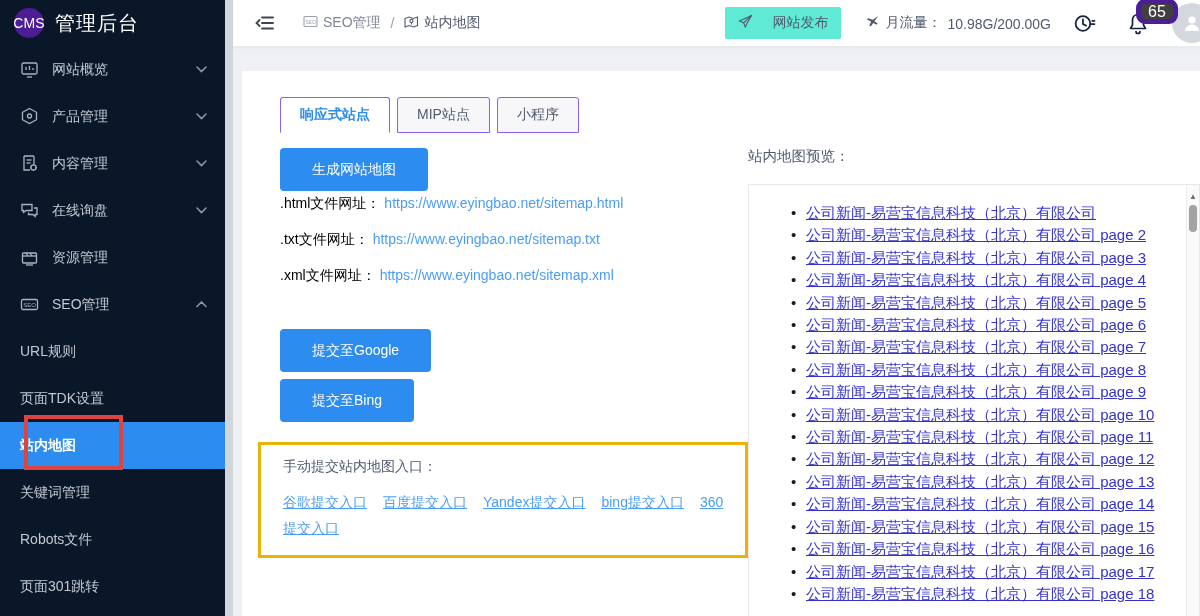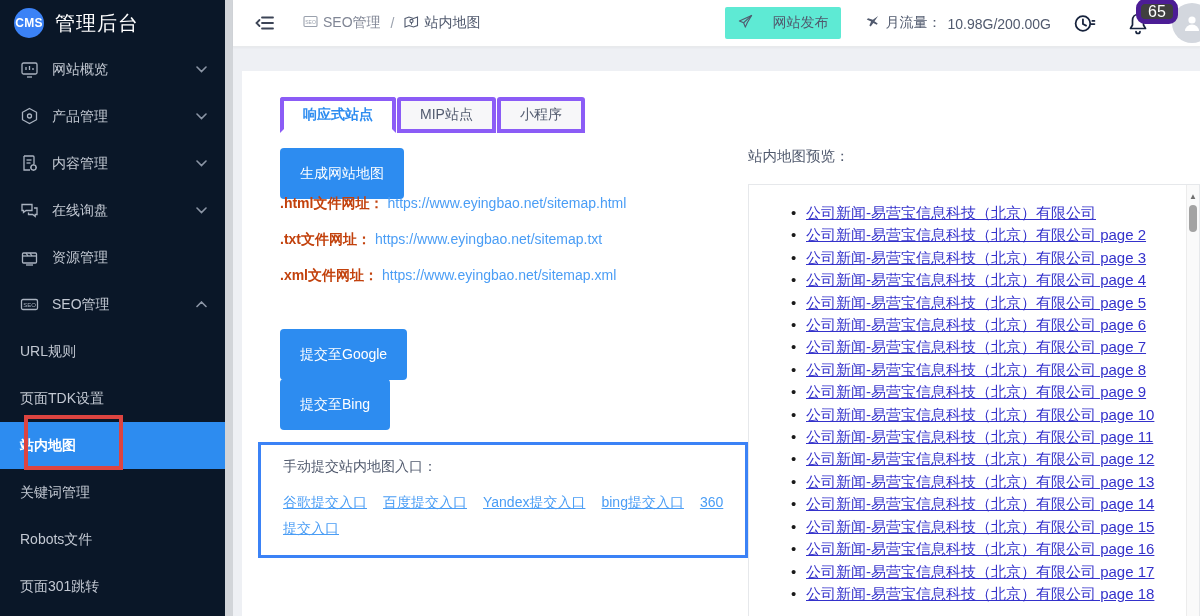--- a/index.html
+++ b/index.html
@@ -3,21 +3,21 @@
 <meta charset="utf-8">
 <style>
   * { margin:0; padding:0; box-sizing:border-box; }
   html,body { width:1200px; height:616px; overflow:hidden; }
   body { font-family:"Liberation Sans", sans-serif; background:#eef0f4; position:relative; }
   a { cursor:pointer; }
 
   
   .sidebar { position:absolute; left:0; top:0; width:225px; height:616px; background:#0a1728; color:#c3c9d3; z-index:2; }
   .logo-row { height:46px; display:flex; align-items:center; padding:0 14px; gap:11px; }
-  .logo-circle { width:30px; height:30px; border-radius:50%; background:#3b82f6; color:#fff; font-size:12px; font-weight:bold; display:flex; align-items:center; justify-content:center; letter-spacing:.2px; }
+  .logo-circle { width:30px; height:30px; border-radius:50%; background:#4c1d95; color:#fff; font-size:14px; font-weight:normal; display:flex; align-items:center; justify-content:center; letter-spacing:.2px; }
   .app-title { color:#ffffff; font-size:20px; letter-spacing:1px; }
   .menu-item { height:47px; display:flex; align-items:center; padding:0 18px 0 20px; font-size:14px; cursor:pointer; }
   .menu-item .mi-icon { width:19px; height:19px; display:flex; align-items:center; justify-content:center; color:#aab3c0; }
   .menu-item .mi-label { margin-left:13px; }
   .menu-item .mi-chevron { margin-left:auto; color:#8b95a5; display:flex; }
   .sub-item { height:47px; display:flex; align-items:center; padding-left:20px; font-size:14px; cursor:pointer; color:#c3c9d3; }
   .sub-item.active { background:#2d8cf0; color:#fff; font-weight:bold; }
   .sidebar-scroll-strip { position:absolute; left:225px; top:0; width:8px; height:616px; background:#d2d5d9; z-index:3; }
 
   
@@ -35,34 +35,34 @@
   .traffic { display:flex; align-items:flex-end; gap:6px; margin-left:24px; color:#515a6e; font-size:14px; white-space:nowrap; }
   .hist-btn { margin-left:22px; color:#17233d; display:flex; cursor:pointer; }
   .bell-wrap { position:relative; margin-left:30px; color:#17233d; display:flex; cursor:pointer; }
   .bell-badge { position:absolute; top:-12px; left:10px; background:#404040; color:#fff; font-size:16px; line-height:13px; padding:1px 7px; border-radius:9px; border:5px solid #4c1d95; }
   .avatar { margin-left:22px; margin-right:-12px; width:40px; height:40px; border-radius:50%; background:#d3d7de; display:flex; align-items:center; justify-content:center; flex:none; cursor:pointer; }
 
   
   .card { position:absolute; left:242px; top:71px; right:0; bottom:0; background:#fff; z-index:1; }
 
   .tabs { position:absolute; left:38px; top:26px; display:flex; }
-  .tab { height:36px; display:flex; align-items:center; padding:12px 19px; font-size:14px; color:#515a6e; background:#f7f7f9; border:4px solid #8b5cf6; border-radius:3px 3px 0 0; margin-right:1px; cursor:pointer; }
+  .tab { height:36px; display:flex; align-items:center; padding:12px 19px; font-size:14px; color:#515a6e; background:#f7f7f9; border:1px solid #8b5cf6; border-radius:3px 3px 0 0; margin-right:7px; cursor:pointer; }
   .tab.active { background:#fff; color:#2d8cf0; font-weight:bold; border-bottom-color:#fff; }
 
-  .btn-blue { background:#2d8cf0; color:#fff; border:none; border-radius:4px; font-size:14px; padding:0 20px; height:51px; cursor:pointer; font-family:inherit; }
+  .btn-blue { background:#2d8cf0; color:#fff; border:none; border-radius:4px; font-size:14px; padding:0 32px; height:43px; cursor:pointer; font-family:inherit; }
   .gen-btn { position:absolute; left:38px; top:77px; }
   .google-btn { position:absolute; left:38px; top:258px; }
   .bing-btn { position:absolute; left:38px; top:308px; }
 
   .file-rows { position:absolute; left:38px; top:122px; font-size:14px; }
   .file-row { line-height:21px; margin-bottom:15px; }
-  .file-row .f-label { color:#c2410c;font-weight:bold; }
+  .file-row .f-label { color:#000000; }
   .file-row .f-url { color:#4a9df5; text-decoration:none; margin-left:4px; }
 
-  .manual-box { position:absolute; left:16px; top:371px; width:490px; border:3px solid #3b82f6; padding:13px 19px 14px 22px; }
+  .manual-box { position:absolute; left:16px; top:371px; width:490px; border:3px solid #eab308; padding:13px 19px 14px 22px; }
   .manual-title { font-size:14px; color:#515a6e; margin-bottom:13px; }
   .manual-links { font-size:14px; line-height:26px; }
   .manual-links a { color:#4a9df5; text-decoration:underline; margin-right:16px; }
 
   
   .preview-label { position:absolute; left:506px; top:76px; font-size:14.5px; color:#515a6e; }
   .preview-box { position:absolute; left:506px; top:113px; width:452px; height:520px; border:1px solid #e6e8eb; background:#fff; overflow:hidden; }
   .preview-list { list-style:none; padding:17px 24px 0 42px; }
   .preview-list li { position:relative; font-size:15px; line-height:22.4px; padding-left:15px; white-space:nowrap; }
   .preview-list li::before { content:"•"; position:absolute; left:0; top:0; color:#1a1a1a; font-size:15px; }

